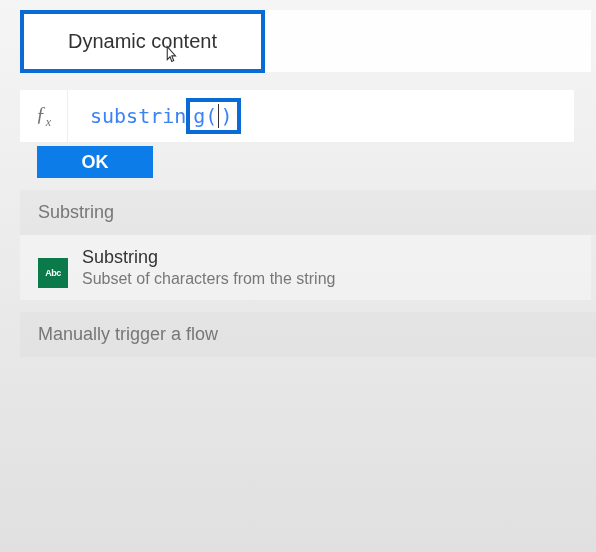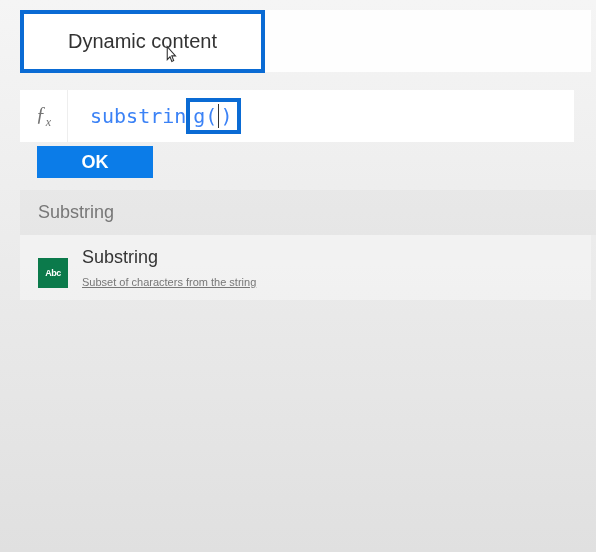--- a/index.html
+++ b/index.html
@@ -141,24 +141,23 @@
     .item-text {
       margin-left: 14px;
       display: flex;
       flex-direction: column;
     }
     .item-title {
       font-size: 18px;
       color: #333;
     }
     .item-desc {
-      font-size: 11px;
+      font-size: 16px;
       color: #777;
-      margin-top: 8px;
-      text-decoration: underline;
+      margin-top: 2px;
     }
     .input-item {
       padding: 14px 18px;
     }
   </style>
 </head>
 <body>
 
 <div class="container">
   <div class="tabs">
@@ -193,14 +192,15 @@
   <div class="item">
     <div class="item-icon green">
       <span style="font-size:9px;letter-spacing:-0.5px">Abc</span>
     </div>
     <div class="item-text">
       <span class="item-title">Substring</span>
       <span class="item-desc">Subset of characters from the string</span>
     </div>
   </div>
 
+  <div class="section-header">Manually trigger a flow</div>
 
 </div>
 
 </body></html>

